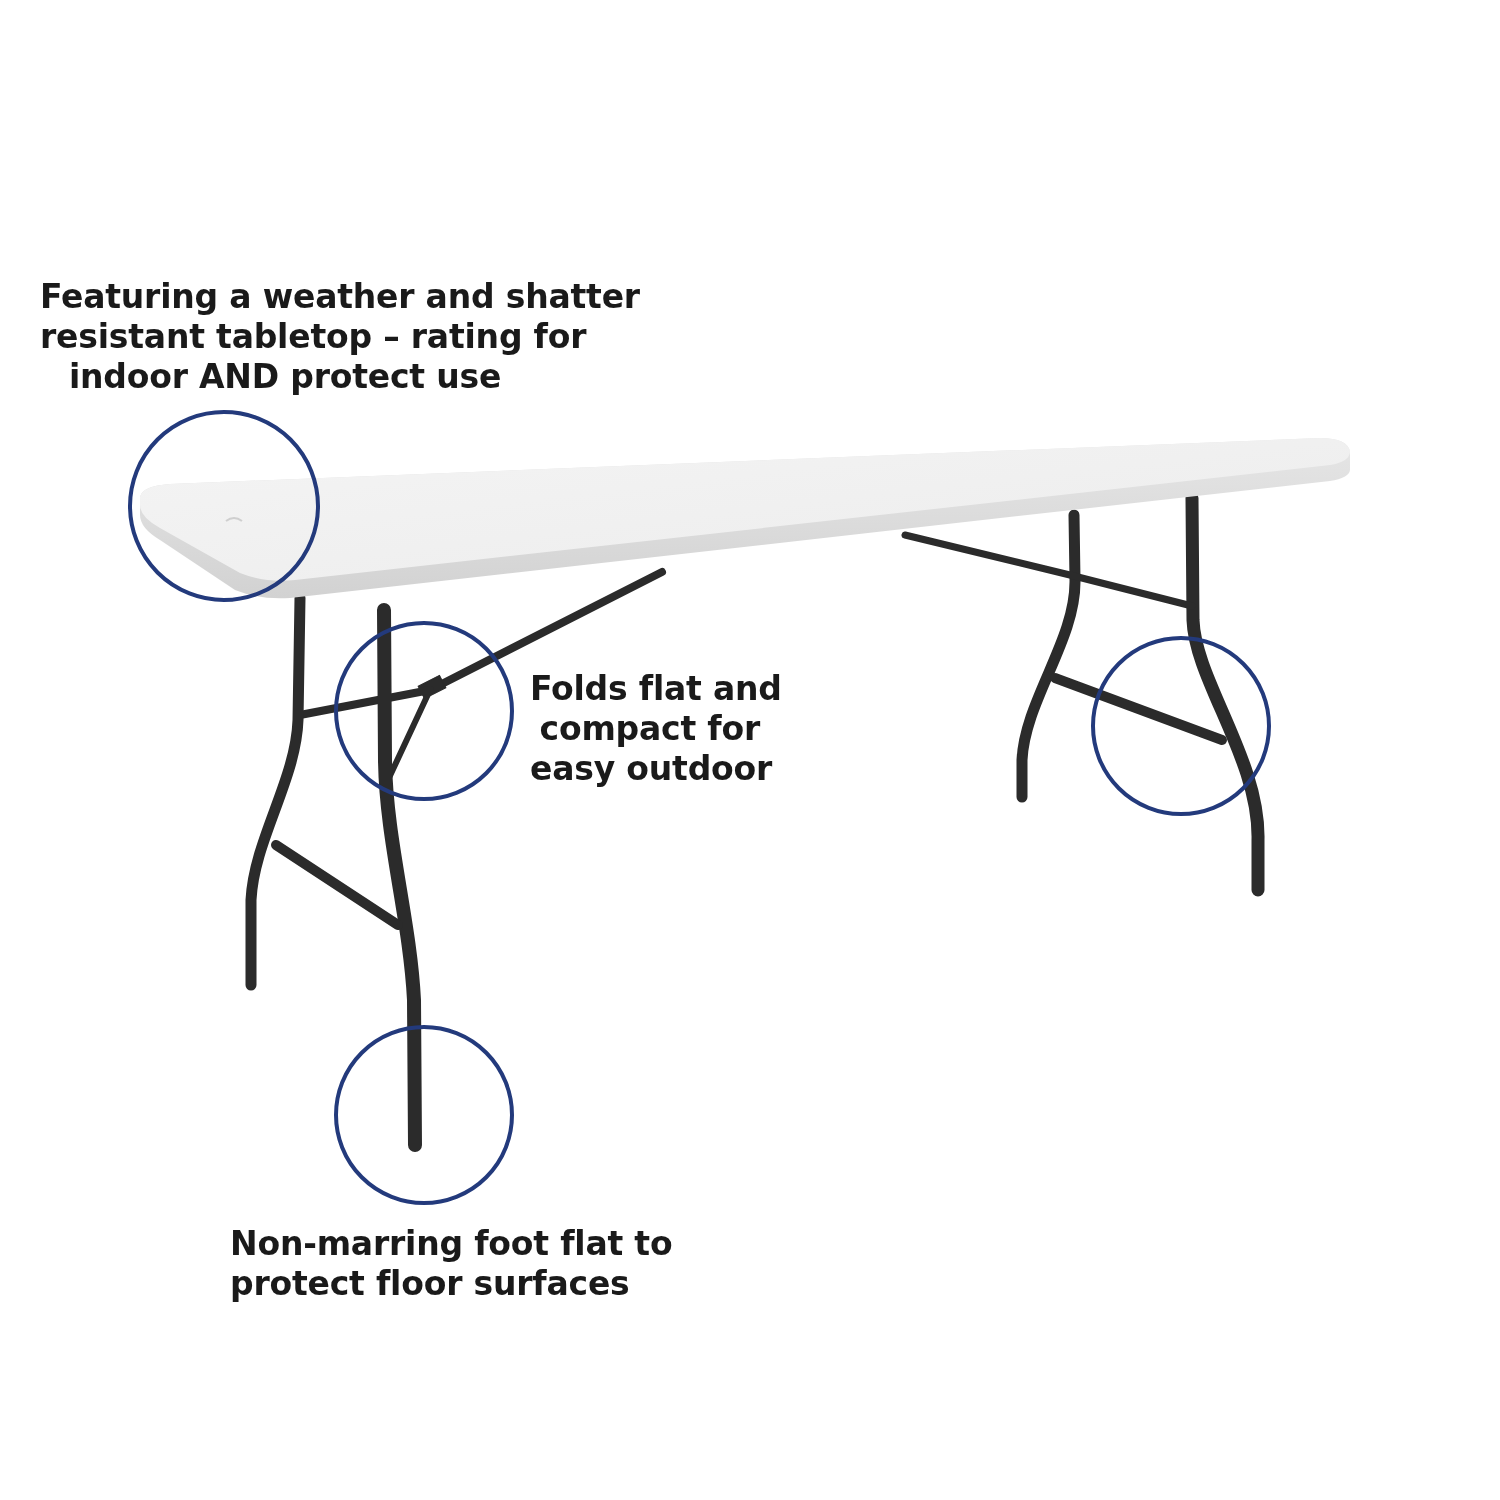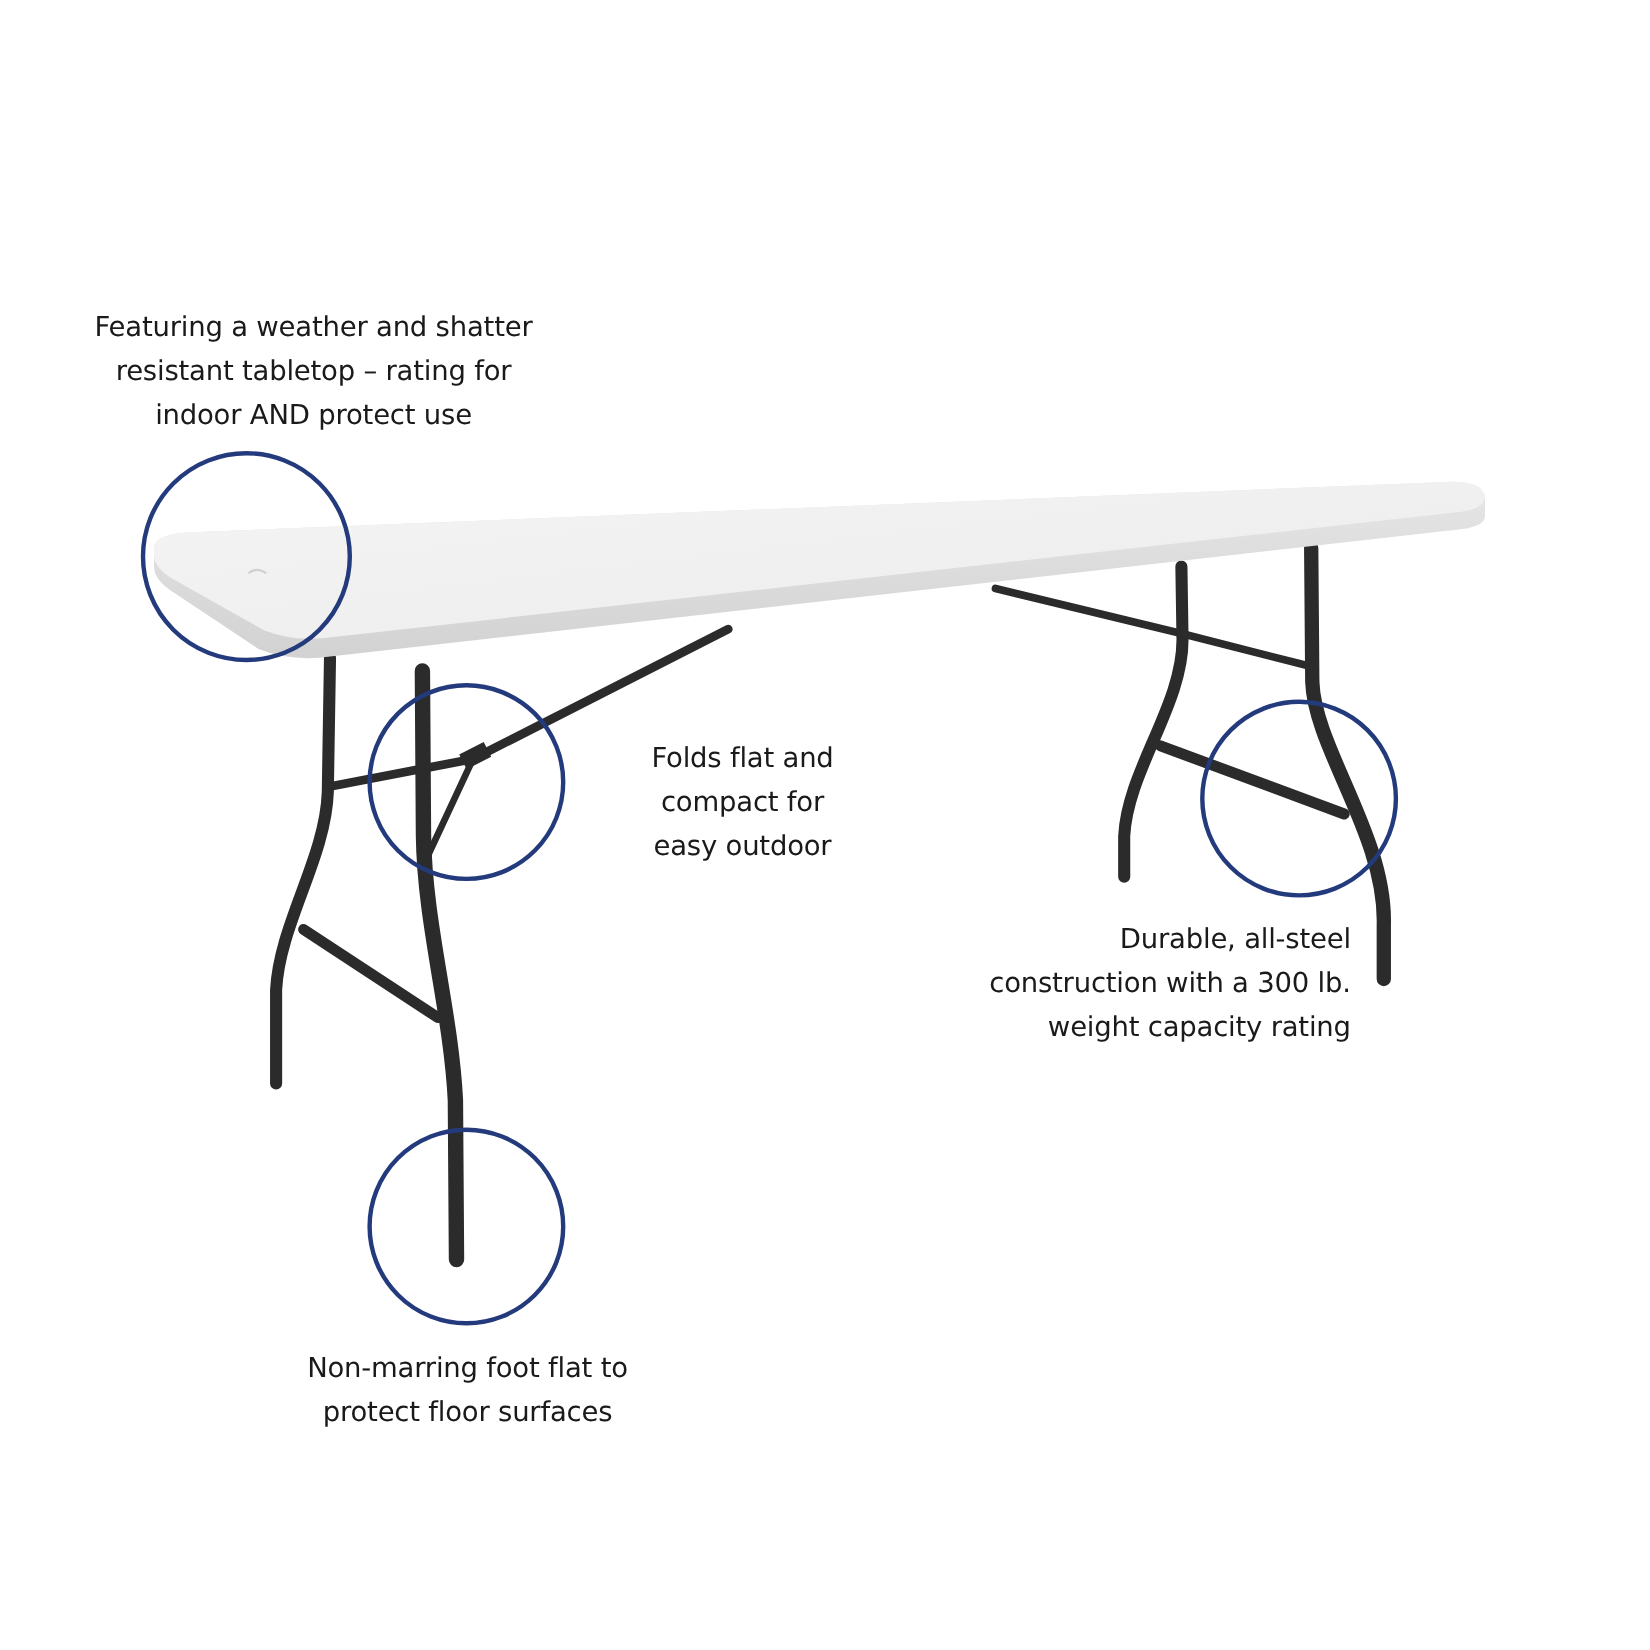--- a/index.html
+++ b/index.html
@@ -1,24 +1,24 @@
 <!DOCTYPE html>
 <html><head>
 <meta charset="utf-8">
 <style>
   html, body { margin: 0; padding: 0; background: #ffffff; }
   body { width: 1500px; height: 1500px; position: relative; overflow: hidden;
          font-family: "DejaVu Sans", sans-serif; }
   .stage { position: absolute; left: 0; top: 0; width: 1500px; height: 1500px; }
   svg.art { position: absolute; left: 0; top: 0; width: 1500px; height: 1500px; }
-  .callout { position: absolute; font-weight: normal; color: #1a1a1a;
-             font-size: 25px; line-height: 40px; letter-spacing: -0.2px; }
+  .callout { position: absolute; font-weight: bold; color: #1a1a1a;
+             font-size: 33px; line-height: 40px; letter-spacing: -0.2px; }
   .callout .line { display: block; white-space: nowrap; }
   .c-top { left: 40px; top: 277px; width: 490px; text-align: center; }
-  .c-fold { left: 560px; top: 669px; width: 230px; text-align: center; }
+  .c-fold { left: 530px; top: 669px; width: 230px; text-align: right; }
   .c-steel { left: 820px; top: 834px; width: 408px; text-align: right; }
   .c-foot { left: 230px; top: 1224px; width: 390px; text-align: center; }
 </style>
 </head>
 <body>
 
 <div class="stage">
 
   <svg class="art" viewBox="0 0 1500 1500">
     <defs>
@@ -71,24 +71,19 @@
     <span class="line">resistant tabletop – rating for</span>
     <span class="line">indoor AND protect use</span>
   </div>
 
   <div class="callout c-fold">
     <span class="line">Folds flat and</span>
     <span class="line">compact for</span>
     <span class="line">easy outdoor</span>
   </div>
 
-  <div class="callout c-steel">
-    <span class="line">Durable, all-steel</span>
-    <span class="line">construction with a 300 lb.</span>
-    <span class="line">weight capacity rating</span>
-  </div>
 
   <div class="callout c-foot">
     <span class="line">Non-marring foot flat to</span>
     <span class="line">protect floor surfaces</span>
   </div>
 
 </div>
 
 </body></html>

